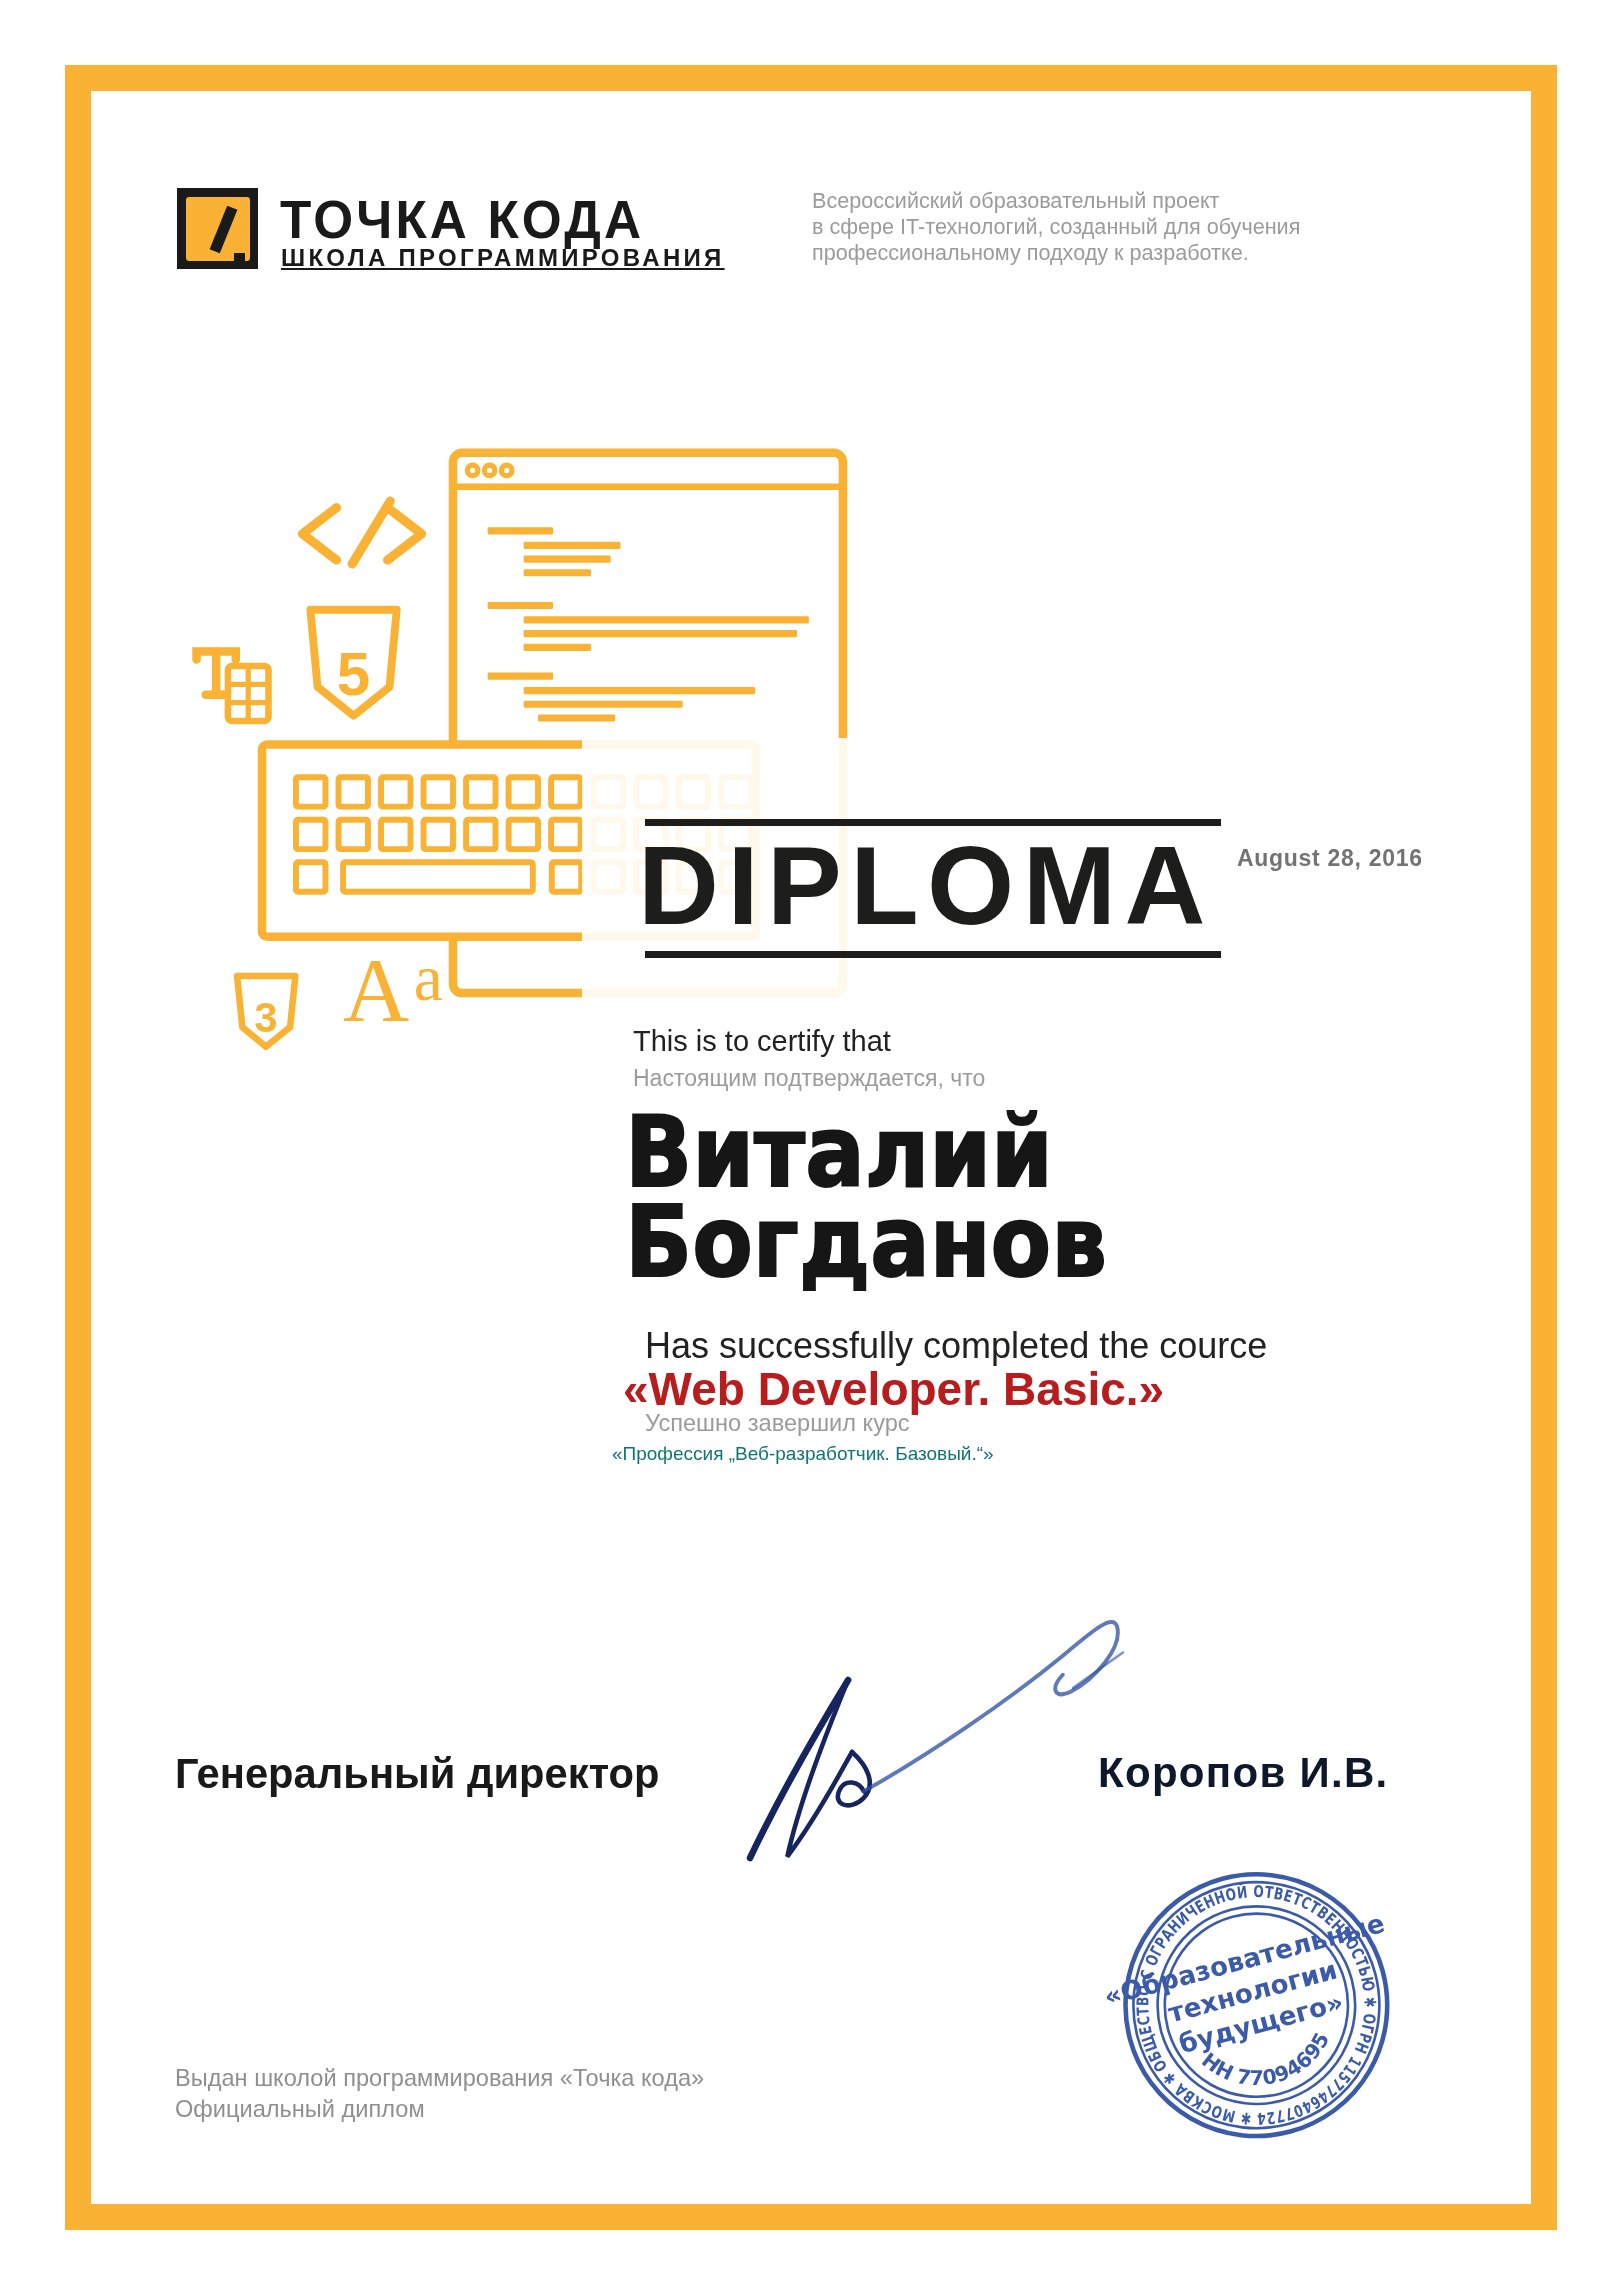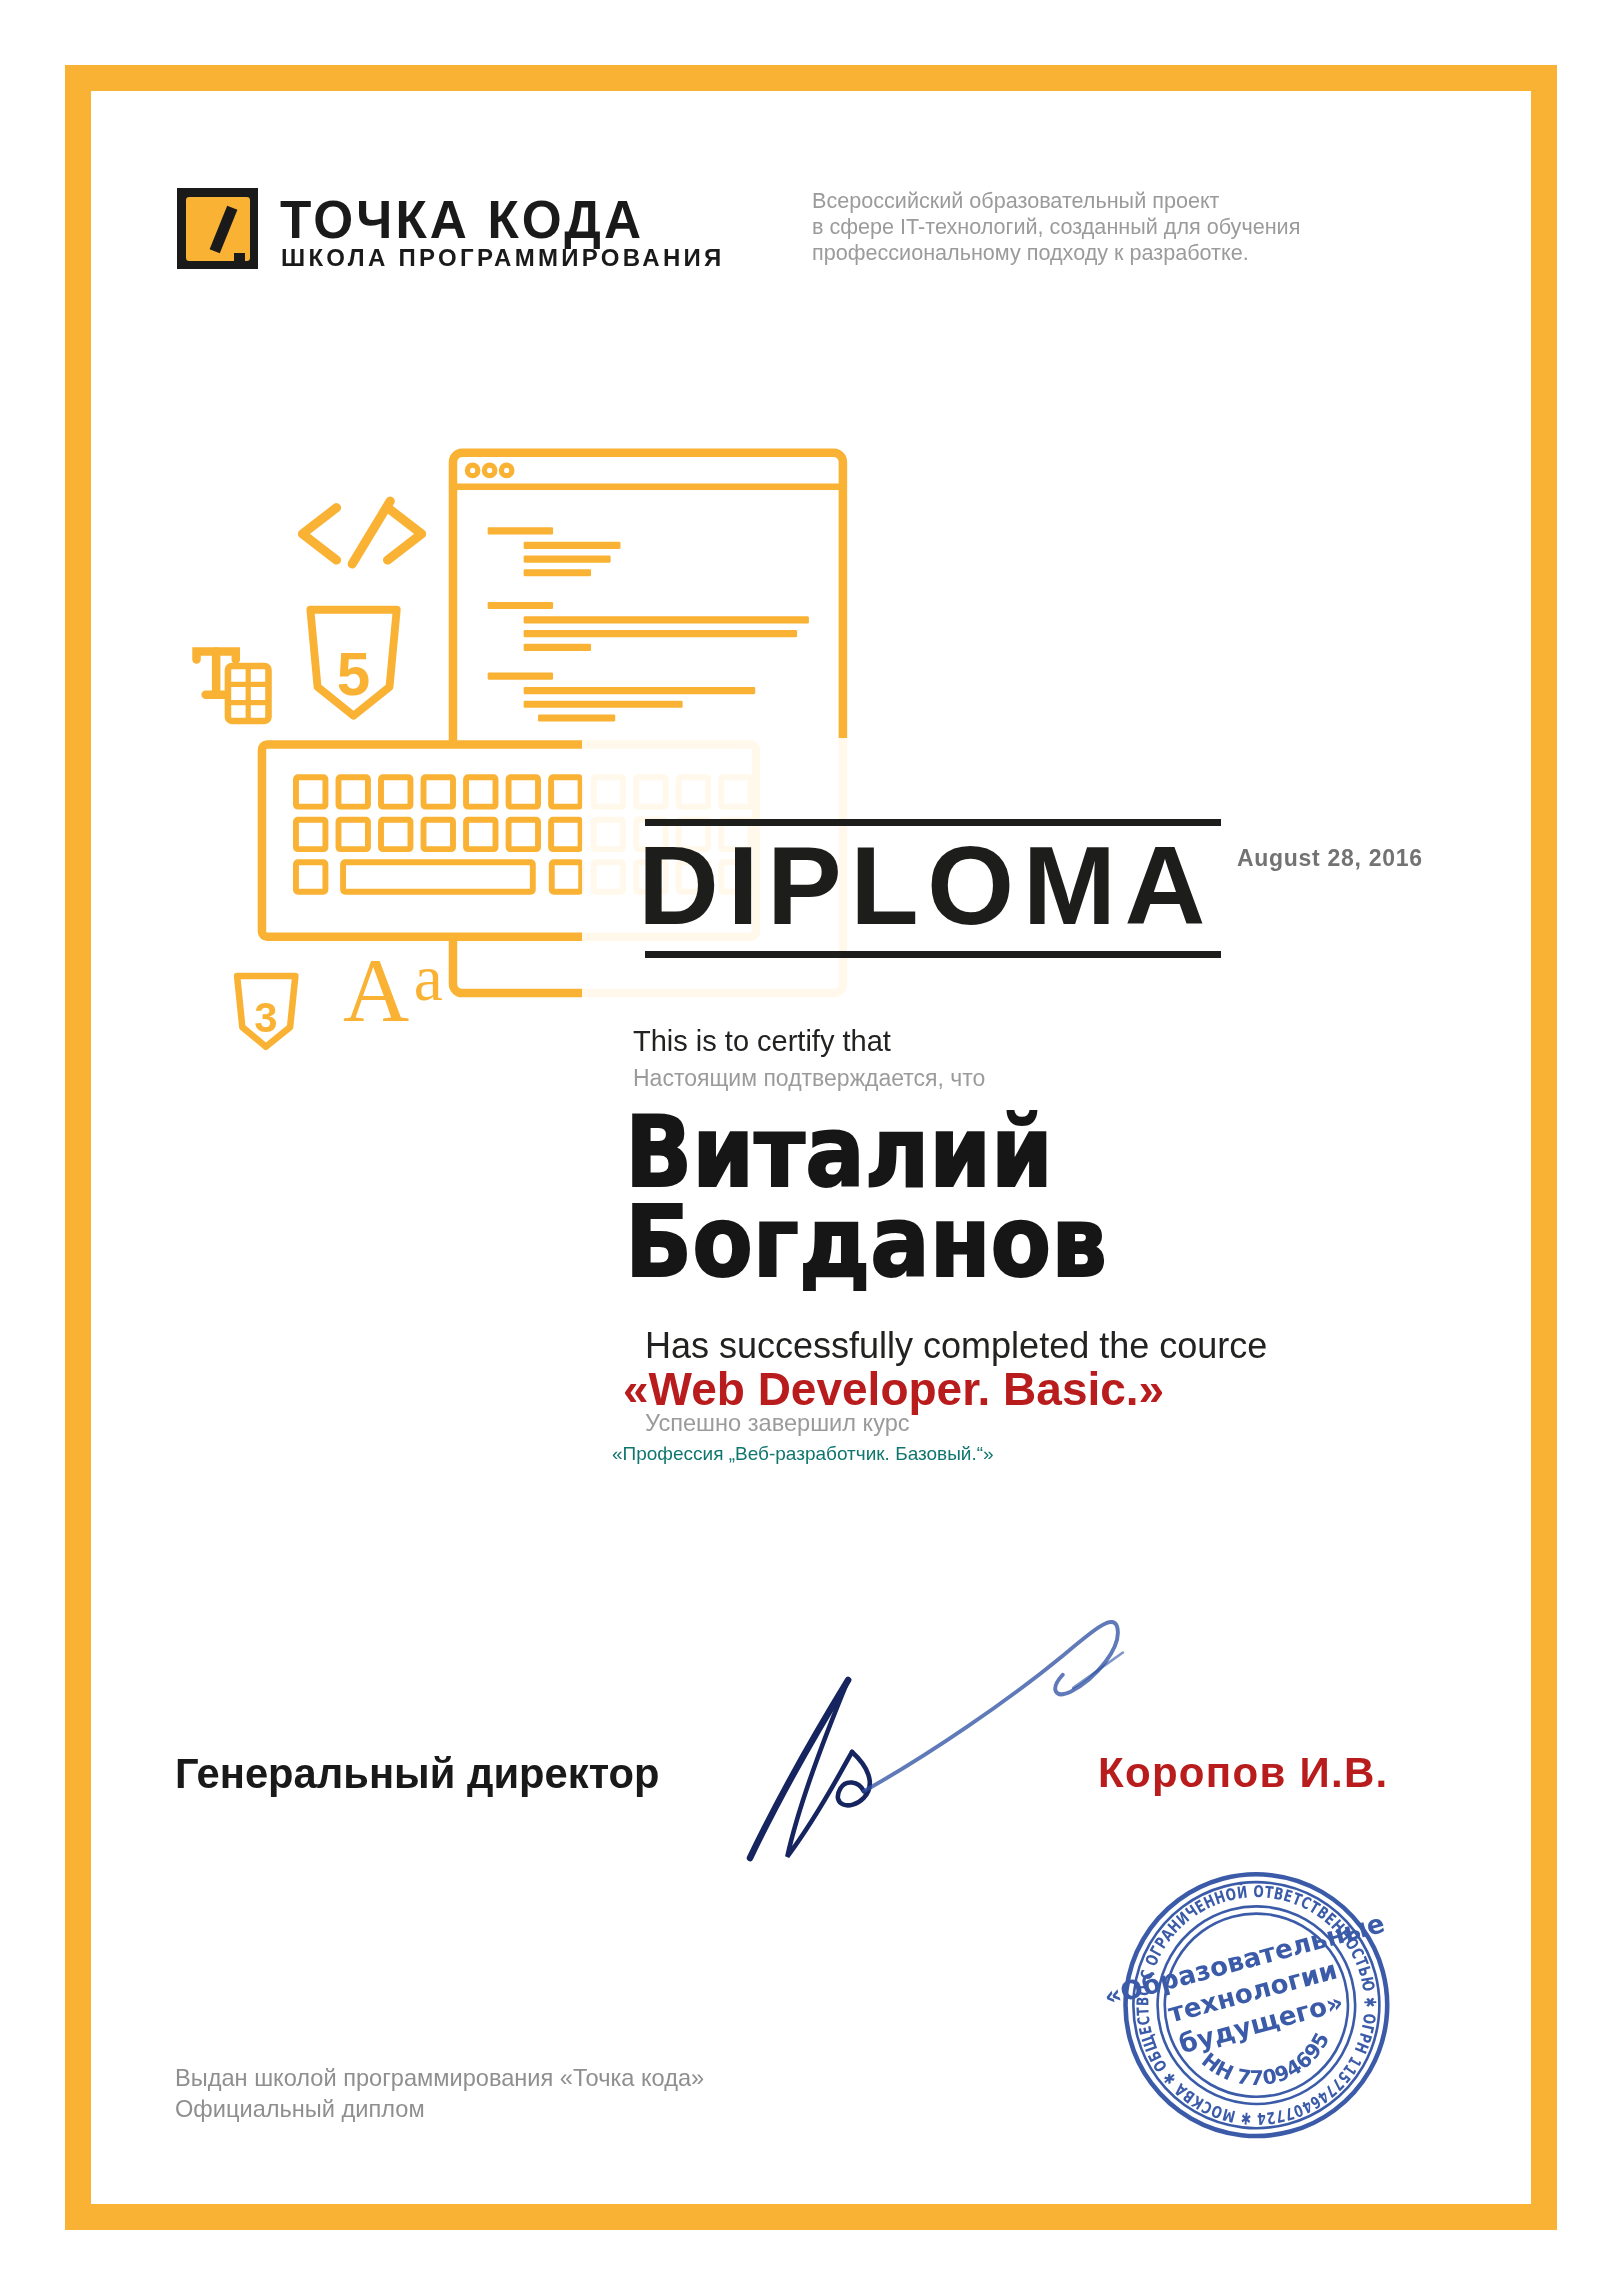--- a/index.html
+++ b/index.html
@@ -10,21 +10,21 @@
 
   
   .frame { left:65px; top:65px; width:1492px; height:2165px; border:26px solid #F9B233; z-index:5; pointer-events:none; }
 
   
   .logo-mark { left:177px; top:188px; width:81px; height:81px; background:#1a1a1a; z-index:3; }
   .logo-inner { position:absolute; left:8.5px; top:8.5px; width:64px; height:64px; background:#F9B233; border-radius:3.3px; }
   .logo-slash { position:absolute; left:32px; top:9.8px; width:11px; height:47px; background:#1a1a1a; transform:rotate(22deg); }
   .logo-dot   { position:absolute; left:48px; top:56px; width:11px; height:11px; background:#1a1a1a; }
   .logo-title { left:280px; top:192px; font-size:54px; line-height:54px; font-weight:700; letter-spacing:3.3px; color:#1a1a1a; transform:scaleX(0.95); transform-origin:left top; }
-  .logo-subtitle { left:281px; top:246px; font-size:24px; line-height:24px; font-weight:700; letter-spacing:3.3px; color:#1a1a1a; }
+  .logo-subtitle { left:281px; top:246px; font-size:24px; line-height:24px; font-weight:700; letter-spacing:3.3px; color:#1a1a1a;text-decoration:underline; }
 
   .descr { left:780px; top:188px; z-index:3; }
   .descr div { font-size:21.6px; line-height:26px; color:#9b9b9b; white-space:nowrap;margin-left:32px; }
 
   
   .rule { background:#1d1d1b; height:6.5px; width:576px; left:645px; z-index:4; }
   .rule-top { top:819px; }
   .rule-bottom { top:951px; }
   .diploma-title { left:638px; top:830px; font-size:112px; line-height:112px; font-weight:700; letter-spacing:8.5px; color:#1d1d1b; z-index:4; }
   .diploma-date { left:1237px; top:847px; font-size:23px; line-height:23px; font-weight:700; letter-spacing:0.7px; color:#737373; z-index:4; }
@@ -35,21 +35,21 @@
 
   .name { left:625px; top:1107px; font-size:98px; line-height:90px; font-weight:700; color:#161616; font-family:"DejaVu Sans","Liberation Sans",sans-serif; -webkit-text-stroke:2px #161616; transform:scaleX(0.9); transform-origin:left top; z-index:4; }
   .name div { white-space:nowrap; }
 
   .course-en  { left:645px; top:1328px; font-size:36px; line-height:36px; color:#222220; z-index:4; }
   .course-nm  { left:623px; top:1366px; font-size:46px; line-height:46px; font-weight:700; color:#b91c1c; z-index:4; }
   .course-ru1 { left:645px; top:1412px; font-size:23.6px; line-height:23.6px; color:#9b9b9b; z-index:4;text-align:right; }
   .course-ru2 { left:612px; top:1442px; font-size:19px; line-height:23.6px; color:#0f766e; z-index:4; }
 
   .role   { left:175px;  top:1752px; font-size:43px; line-height:43px; font-weight:700; color:#191919; transform:scaleX(0.97); transform-origin:left top; z-index:4; }
-  .signer { left:1098px; top:1752px; font-size:42px; line-height:42px; font-weight:700; letter-spacing:1.3px; color:#b91c1c; z-index:4; }
+  .signer { left:1098px; top:1752px; font-size:42px; line-height:42px; font-weight:700; letter-spacing:1.3px; color:#0f172a; z-index:4; }
 
   .footer { left:175px; top:2063px; z-index:4; }
   .footer div { font-size:23.6px; line-height:31px; color:#8f8f8f; white-space:nowrap; }
 
   
   .illu { left:0; top:0; z-index:1; }
   .panel { left:582px; top:738px; width:949px; height:277px; background:rgba(255,255,255,0.9); z-index:2; }
   .overlay { left:0; top:0; z-index:6; pointer-events:none; }
 </style>
 </head>

